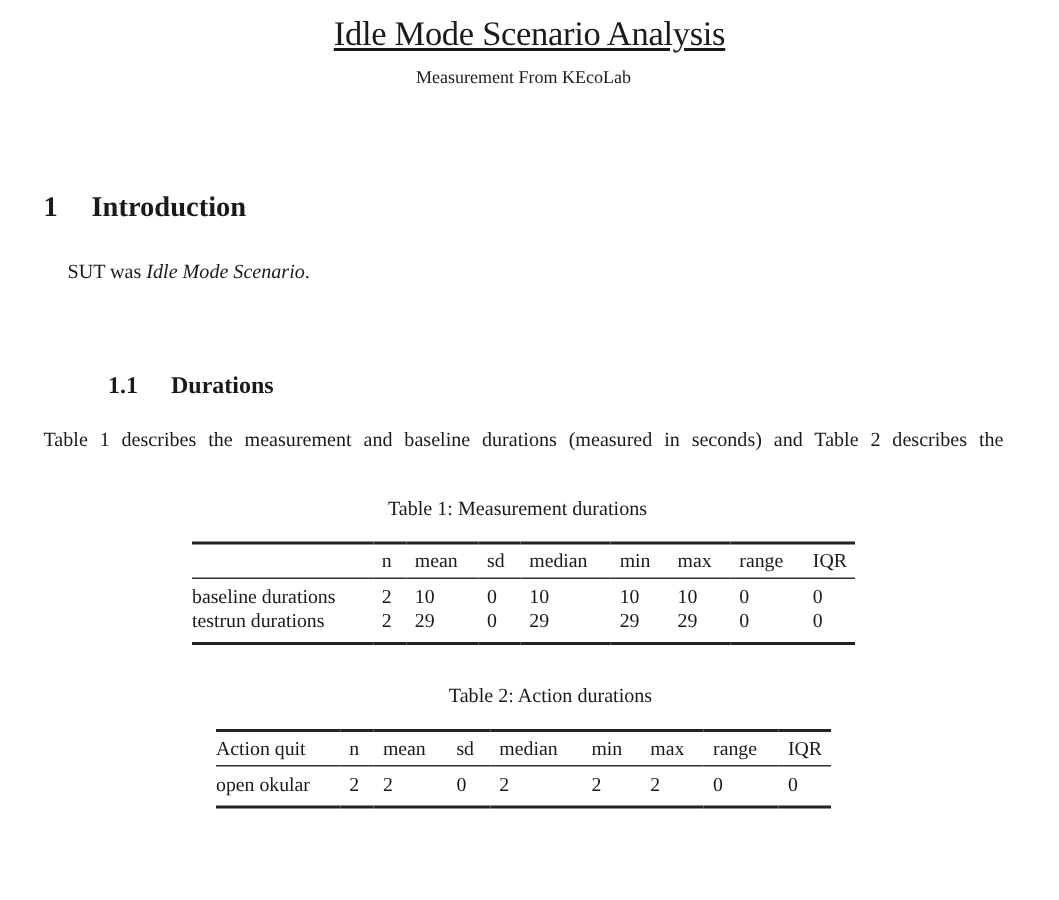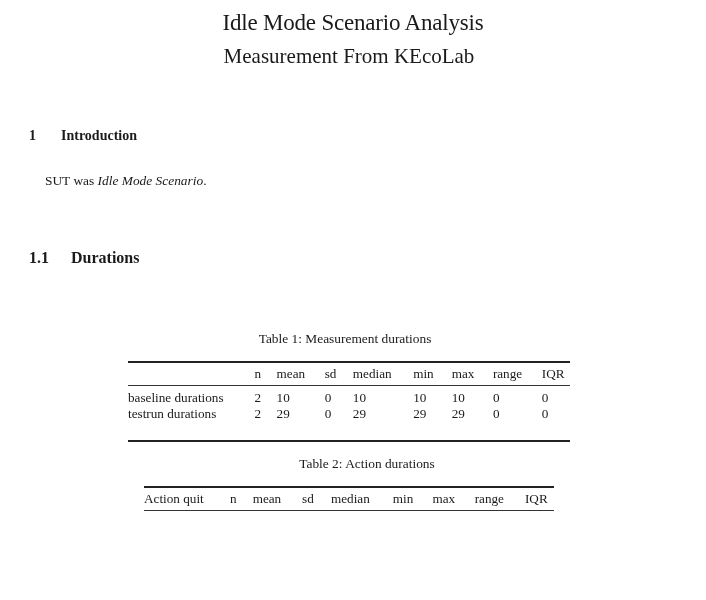--- a/index.html
+++ b/index.html
@@ -6,35 +6,36 @@
   body {
     width: 706px; height: 600px; overflow: hidden; position: relative;
     font-family: "DejaVu Serif", "Liberation Serif", serif;
     color: #1a1a1a;
   }
   .abs { position: absolute; }
   .title {
     top: 10px; left: 0; width: 706px; text-align: center;
     font-size: 23px; letter-spacing: -0.2px;
     font-family: "Liberation Serif", serif;
+    text-decoration: underline;
   }
   .subtitle {
     top: 44px; left: 0; width: 698px; text-align: center;
-    font-size: 21px; font-family: "Liberation Serif", serif;
+    font-size: 12px; font-family: "Liberation Serif", serif;
   }
   .h1 {
-    top: 128px; left: 29px; font-weight: bold; font-size: 14px;
+    top: 128px; left: 29px; font-weight: bold; font-size: 19px;
     font-family: "Liberation Serif", serif;
   }
   .h1 .num { display: inline-block; width: 32px; }
   .h2 {
     top: 249px; left: 29px; font-weight: bold; font-size: 16px;
     font-family: "Liberation Serif", serif;
   }
-  .h2 .num { display: inline-block; width: 42px; }
+  .h2 .num { display: inline-block; width: 42px; margin-left: 43px; }
   .para {
     left: 29px; width: 640px; font-size: 13.4px; line-height: 16px;
     font-family: "Liberation Serif", serif; text-align: justify;
   }
   .para .line { display: block; white-space: nowrap; text-align: justify; text-align-last: justify; }
   .para .line.last { text-align-last: left; margin-left: 16px; }
   .p1 { top: 173px; }
   .p2 { top: 285px; }
   i.math { font-style: italic; }
   sub { font-size: 9px; font-style: italic; vertical-align: -3px; }
@@ -45,21 +46,21 @@
   .cap1 { top: 331px; left: -8px; }
   .cap2 { top: 456px; }
   table.tbl {
     position: absolute; border-collapse: collapse;
     font-family: "Liberation Serif", serif; font-size: 13.2px;
   }
   table.tbl td, table.tbl th { padding: 0 6px; font-weight: normal; white-space: nowrap; }
   table.tbl thead tr th { padding-top: 3px; padding-bottom: 3px; border-bottom: 1px solid #333; }
   table.tbl thead tr { border-top: 2px solid #222; }
   table.tbl tbody tr:first-child td { padding-top: 4px; }
-  table.tbl tbody tr:last-child td { padding-bottom: 18px; border-bottom: 2px solid #222; }
+  table.tbl tbody tr:last-child td { padding-bottom: 6px; border-bottom: 2px solid #222; }
   table.tbl td { line-height: 16px; }
   .l { text-align: left; }
   .r { text-align: left; }
   .t1 { top: 361px; left: 128px; width: 442px; }
   .t2 { top: 486px; left: 144px; width: 410px; }
   .t1 td:first-child, .t1 th:first-child,
   .t2 td:first-child, .t2 th:first-child { padding-left: 0; }
   .t1 td:last-child, .t1 th:last-child,
   .t2 td:last-child, .t2 th:last-child { padding-right: 0; }
 </style>
@@ -75,20 +76,21 @@
 
 <div class="abs para p1">
   <span class="line last"><span>SUT was </span><i>Idle Mode Scenario</i><span>.</span></span>
 </div>
 
 <div class="abs h2">
   <span class="num">1.1</span><span>Durations</span>
 </div>
 
 <div class="abs para p2">
+  <span class="line">Table 1 describes the measurement and baseline durations (measured in seconds) and Table 2 describes the</span>
 </div>
 
 <div class="abs caption cap1">Table 1: Measurement durations</div>
 <table class="tbl t1">
   <thead>
     <tr>
       <th class="l"></th>
       <th class="l">n</th>
       <th class="r">mean</th>
       <th class="l">sd</th>
@@ -134,14 +136,25 @@
       <th class="r">mean</th>
       <th class="l">sd</th>
       <th class="r">median</th>
       <th class="r">min</th>
       <th class="r">max</th>
       <th class="r">range</th>
       <th class="r">IQR</th>
     </tr>
   </thead>
   <tbody>
+    <tr>
+      <td class="l">open okular</td>
+      <td class="l">2</td>
+      <td class="r">2</td>
+      <td class="l">0</td>
+      <td class="r">2</td>
+      <td class="r">2</td>
+      <td class="r">2</td>
+      <td class="r">0</td>
+      <td class="r">0</td>
+    </tr>
   </tbody>
 </table>
 
 </body></html>

